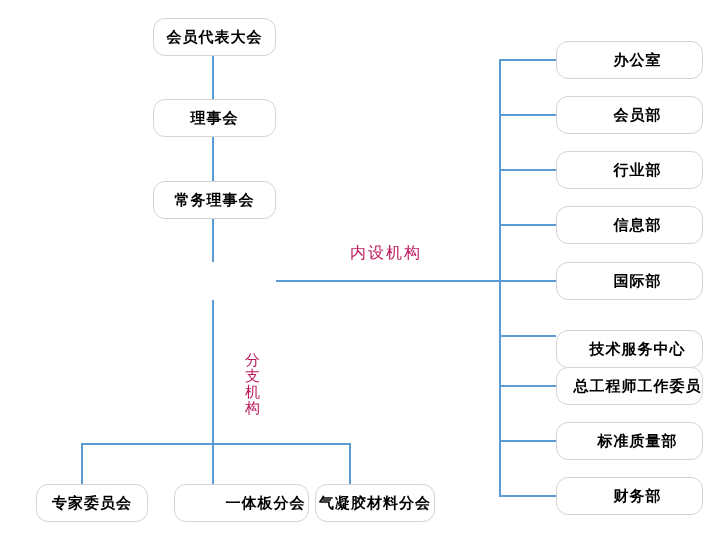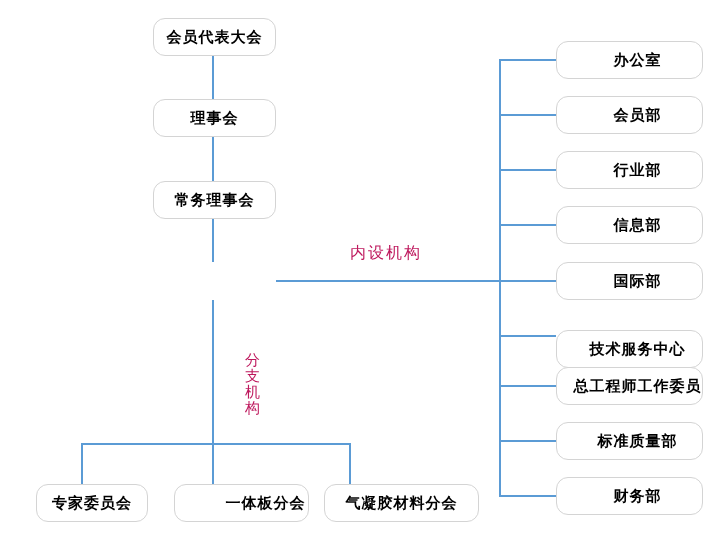--- a/index.html
+++ b/index.html
@@ -72,21 +72,21 @@
   <div class="box dept" style="top:151px;">行业部</div>
   <div class="box dept" style="top:206px;">信息部</div>
   <div class="box dept" style="top:262px;">国际部</div>
   <div class="box dept" style="top:310px;margin-top:20px;">技术服务中心</div>
   <div class="box dept" style="top:367px;">总工程师工作委员</div>
   <div class="box dept" style="top:422px;">标准质量部</div>
   <div class="box dept" style="top:477px;">财务部</div>
 
   <div class="box branch" style="left:25px;width:112px;">专家委员会</div>
   <div class="box branch" style="left:163px;width:135px;padding-left:48px;">一体板分会</div>
-  <div class="box branch" style="left:313px;width:155px;">气凝胶材料分会</div>
+  <div class="box branch" style="left:304px;width:120px;">气凝胶材料分会</div>
 
   <div class="group-label" style="left:350px;top:243px;">内设机构</div>
   <div class="group-label vertical" style="left:244px;top:352px;">分支机构</div>
 
   <div class="vline" style="left:212px;top:56px;height:43px;"></div>
   <div class="vline" style="left:212px;top:137px;height:44px;"></div>
   <div class="vline" style="left:212px;top:219px;height:43px;"></div>
 
   <div class="vline" style="left:212px;top:300px;height:184px;"></div>
   <div class="hline" style="left:81px;top:443px;width:269px;"></div>

